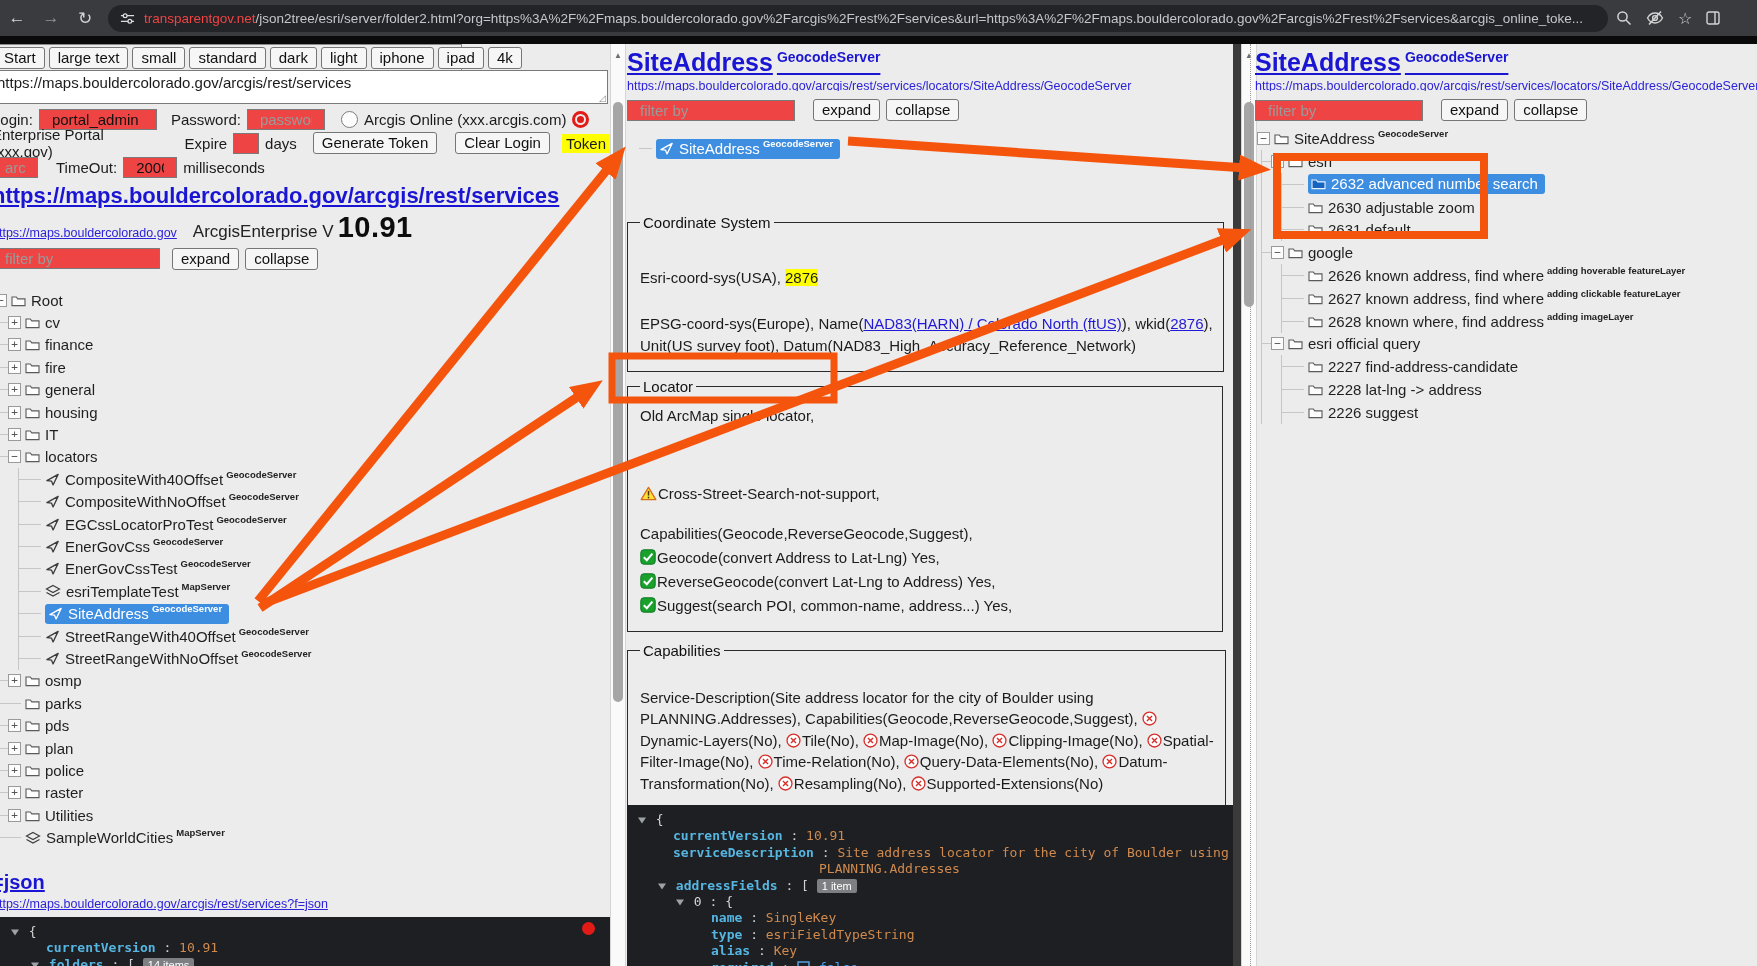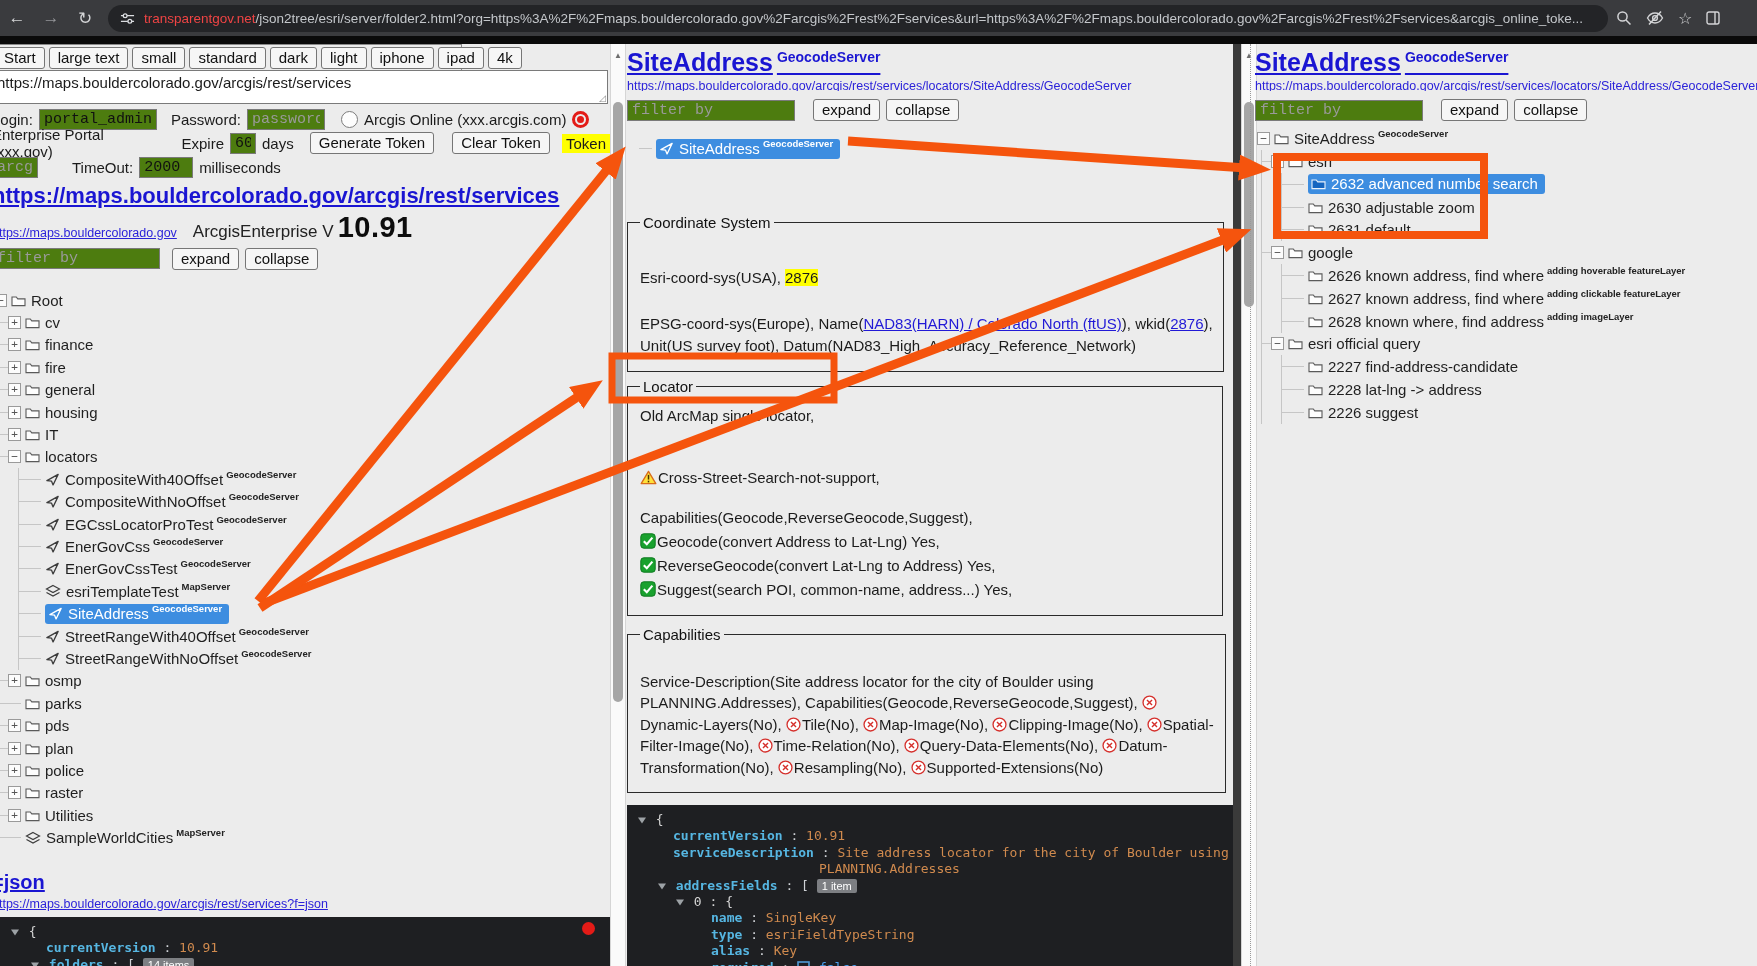--- a/index.html
+++ b/index.html
@@ -28,21 +28,21 @@
   .panelM{position:absolute;left:627px;top:44px;bottom:0;width:606px}
   .panelR{position:absolute;left:1250px;top:44px;bottom:0;width:507px;border-left:1px dotted #9a9a9a;padding-left:4px}
   .vscroll{position:absolute;top:44px;bottom:0;width:16px;background:#fafafa;border-left:1px solid #d5d5d5;border-right:1px solid #d5d5d5}
   .vscroll .up{display:block;height:15px;text-align:center}
   .vscroll .up::before{content:"▲";font-size:8px;color:#6d6d6d;line-height:15px}
   .vscroll .thumb{position:absolute;left:2px;width:10px;background:#a6a6a6;border-radius:5px}
   .divider{position:absolute;top:44px;bottom:0;left:1233px;width:9px;background:#3a3a3a}
 
   
   .btn{display:inline-block;background:#f6f6f6;border:1px solid #767676;border-radius:3px;padding:1px 8px 2px;font-size:15px;color:#111;cursor:pointer;white-space:nowrap}
-  input.txt{background:#4d7c0f;border:1px solid #7a7a7a;font-size:15px;padding:1px 4px;font-family:Liberation Mono, monospace;color:#111}
+  input.txt{background:#ef4444;border:1px solid #7a7a7a;font-size:15px;padding:1px 12px;font-family:Liberation Sans, sans-serif;color:#111}
   input.txt::placeholder{color:#9a9a9a}
   .row{display:flex;align-items:center;gap:6px;height:24px}
   .toolbar{border:1px solid #8a8a8a;border-bottom:none;height:26px;display:flex;align-items:center;gap:4px;padding:0 2px;width:470px}
   .bigta{position:relative;height:34px;background:#fff;border:1px solid #7a7a7a;width:616px;font-size:15px;padding:3px 4px;white-space:nowrap;overflow:hidden}
   .bigta .grip{position:absolute;right:1px;bottom:0;color:#8f8f8f;font-size:9px}
   .radio{width:17px;height:17px;border:1.6px solid #7c7c7c;border-radius:50%;background:#fdfdfd;display:inline-block}
   .recring{width:17px;height:17px;border:3px solid var(--rec);border-radius:50%;display:inline-flex;align-items:center;justify-content:center}
   .recring i{width:7px;height:7px;border-radius:50%;background:var(--rec)}
   .tokenhl{background:var(--hl);padding:1px 4px}
   .biglink{display:inline-block;margin-top:4px;font-size:22px;font-weight:bold;color:var(--link);text-decoration:underline;white-space:nowrap}
@@ -172,26 +172,26 @@
       <span class="recring">
           <i></i>
         </span>
     </div>
     <div class="row">
       <span>Enterprise Portal (xxx.gov)</span>
       <span style="margin-left:12px">Expire</span>
       <input class="txt" style="width: 26px;" value="60">
       <span>days</span>
       <button class="btn" style="margin-left:10px">Generate Token</button>
-      <button class="btn" style="margin-left:12px">Clear Token</button>
+      <button class="btn" style="margin-left:12px">Clear Login</button>
       <span class="tokenhl" style="margin-left:6px">Token</span>
     </div>
     <div class="row">
       <input class="txt" style="width: 46px;" placeholder="arcgis">
-      <span style="margin-left:28px">TimeOut:</span>
+      <span style="margin-left:12px">TimeOut:</span>
       <input class="txt" style="width: 54px;" value="2000">
       <span>milliseconds</span>
     </div>
     <a class="biglink" href="#">https://maps.bouldercolorado.gov/arcgis/rest/services</a>
     <div class="verrow">
       <a class="smalllink" href="#">https://maps.bouldercolorado.gov</a>
       <span class="plat">ArcgisEnterprise V</span>
       <span class="vernum" style="margin-left:-12px">10.91</span>
     </div>
     <div class="row" style="margin-top:6px;height:23px">
@@ -538,21 +538,21 @@
     <div>
         <div class="fline" style="margin-top: 36px;"><span>Esri-coord-sys(USA), </span><span class="seg-hl">2876</span></div>
         <div class="fline" style="margin-top: 24px;"><span>EPSG-coord-sys(Europe), Name(</span><span class="seg-link">NAD83(HARN) / Colorado North (ftUS)</span><span>), wkid(</span><span class="seg-link">2876</span><span>),</span></div>
         <div class="fline"><span>Unit(US survey foot), Datum(NAD83_High_Accuracy_Reference_Network)</span></div>
       </div>
   </fieldset>
   <fieldset style="margin-top:6px">
     <legend>Locator</legend>
     <div>
         <div class="fline" style="margin-top: 10px;"><span>Old ArcMap single locator,</span></div>
-        <div class="fline" style="margin-top: 40px;"><span class="seg-ic">
+        <div class="fline" style="margin-top: 56px;"><span class="seg-ic">
             <svg width="17" height="15" viewBox="0 0 18 16">
               <path d="M9 1.5 L16.8 14.5 H1.2 Z" fill="#ffe13a" stroke="#d86b1a" stroke-width="1.4" stroke-linejoin="round"></path>
               <rect x="8.2" y="5.2" width="1.6" height="5" fill="#4a3000"></rect>
               <rect x="8.2" y="11.4" width="1.6" height="1.8" fill="#4a3000"></rect>
             </svg>
           </span><span>Cross-Street-Search-not-support,</span></div>
         <div class="fline" style="margin-top: 18px;"><span>Capabilities(Geocode,ReverseGeocode,Suggest),</span></div>
         <div class="fline" style="margin-top: 2px;"><span class="seg-ic">
             <svg width="16" height="16" viewBox="0 0 16 16">
               <rect x="0.8" y="0.8" width="14.4" height="14.4" rx="3" fill="#19a12e" stroke="#0e7a20"></rect>

